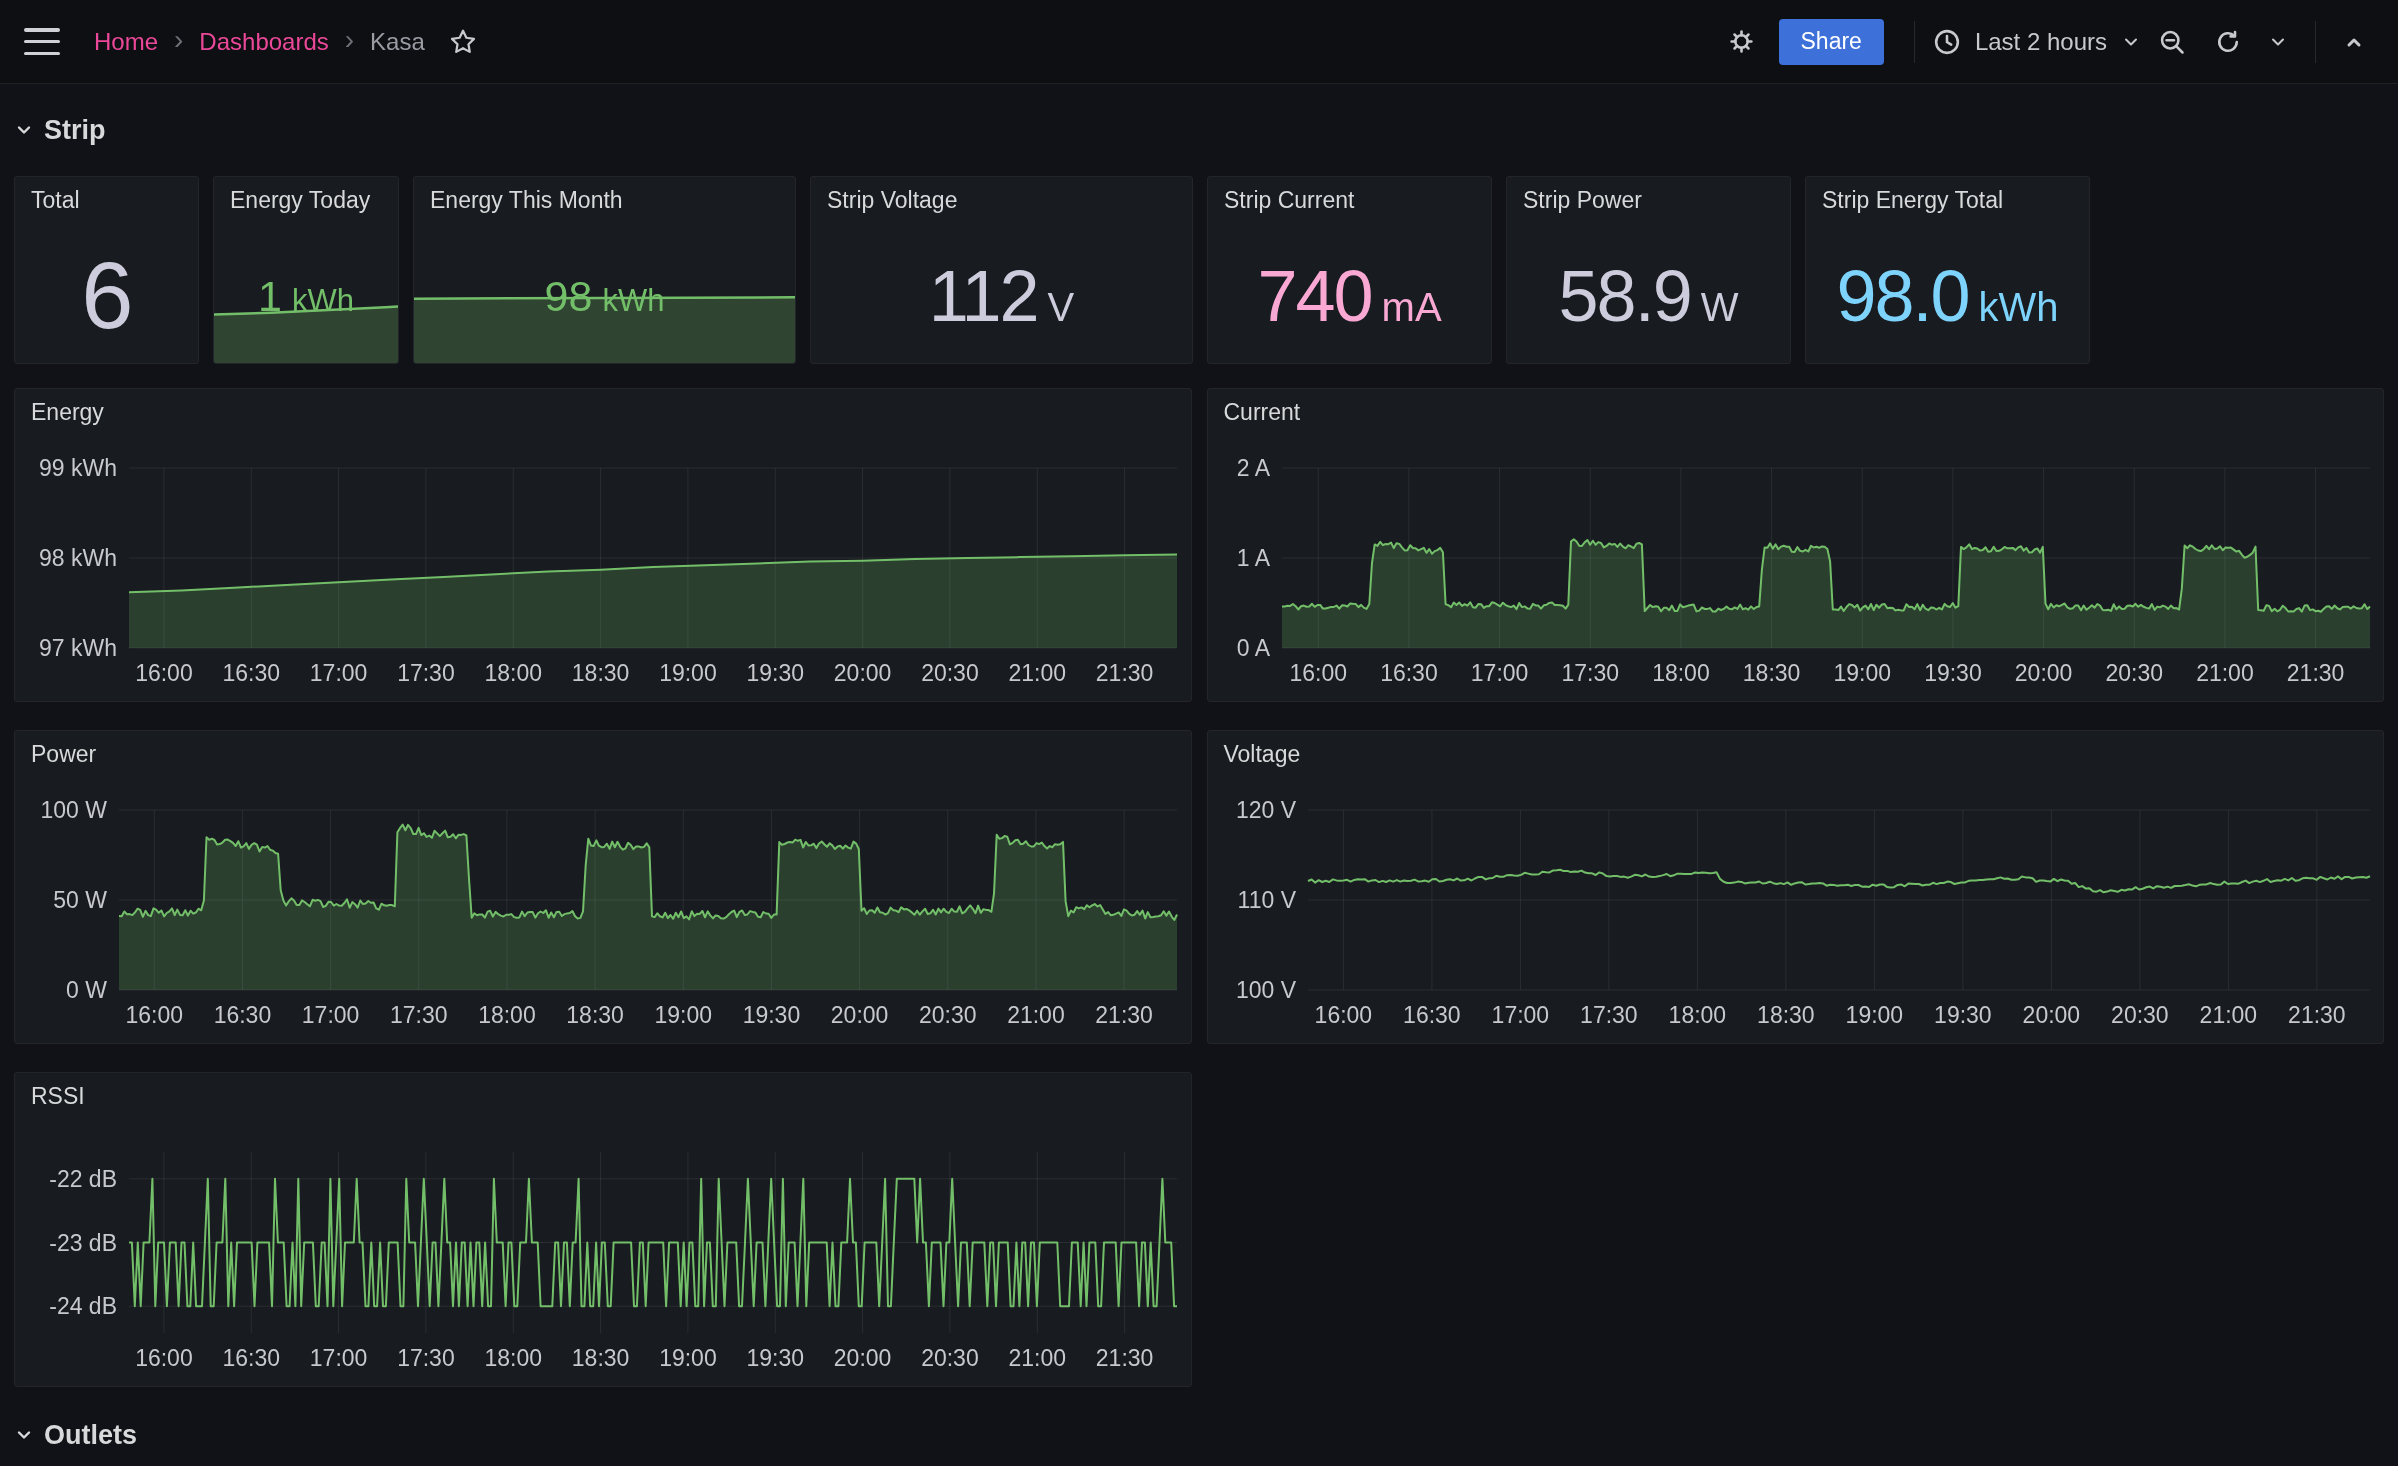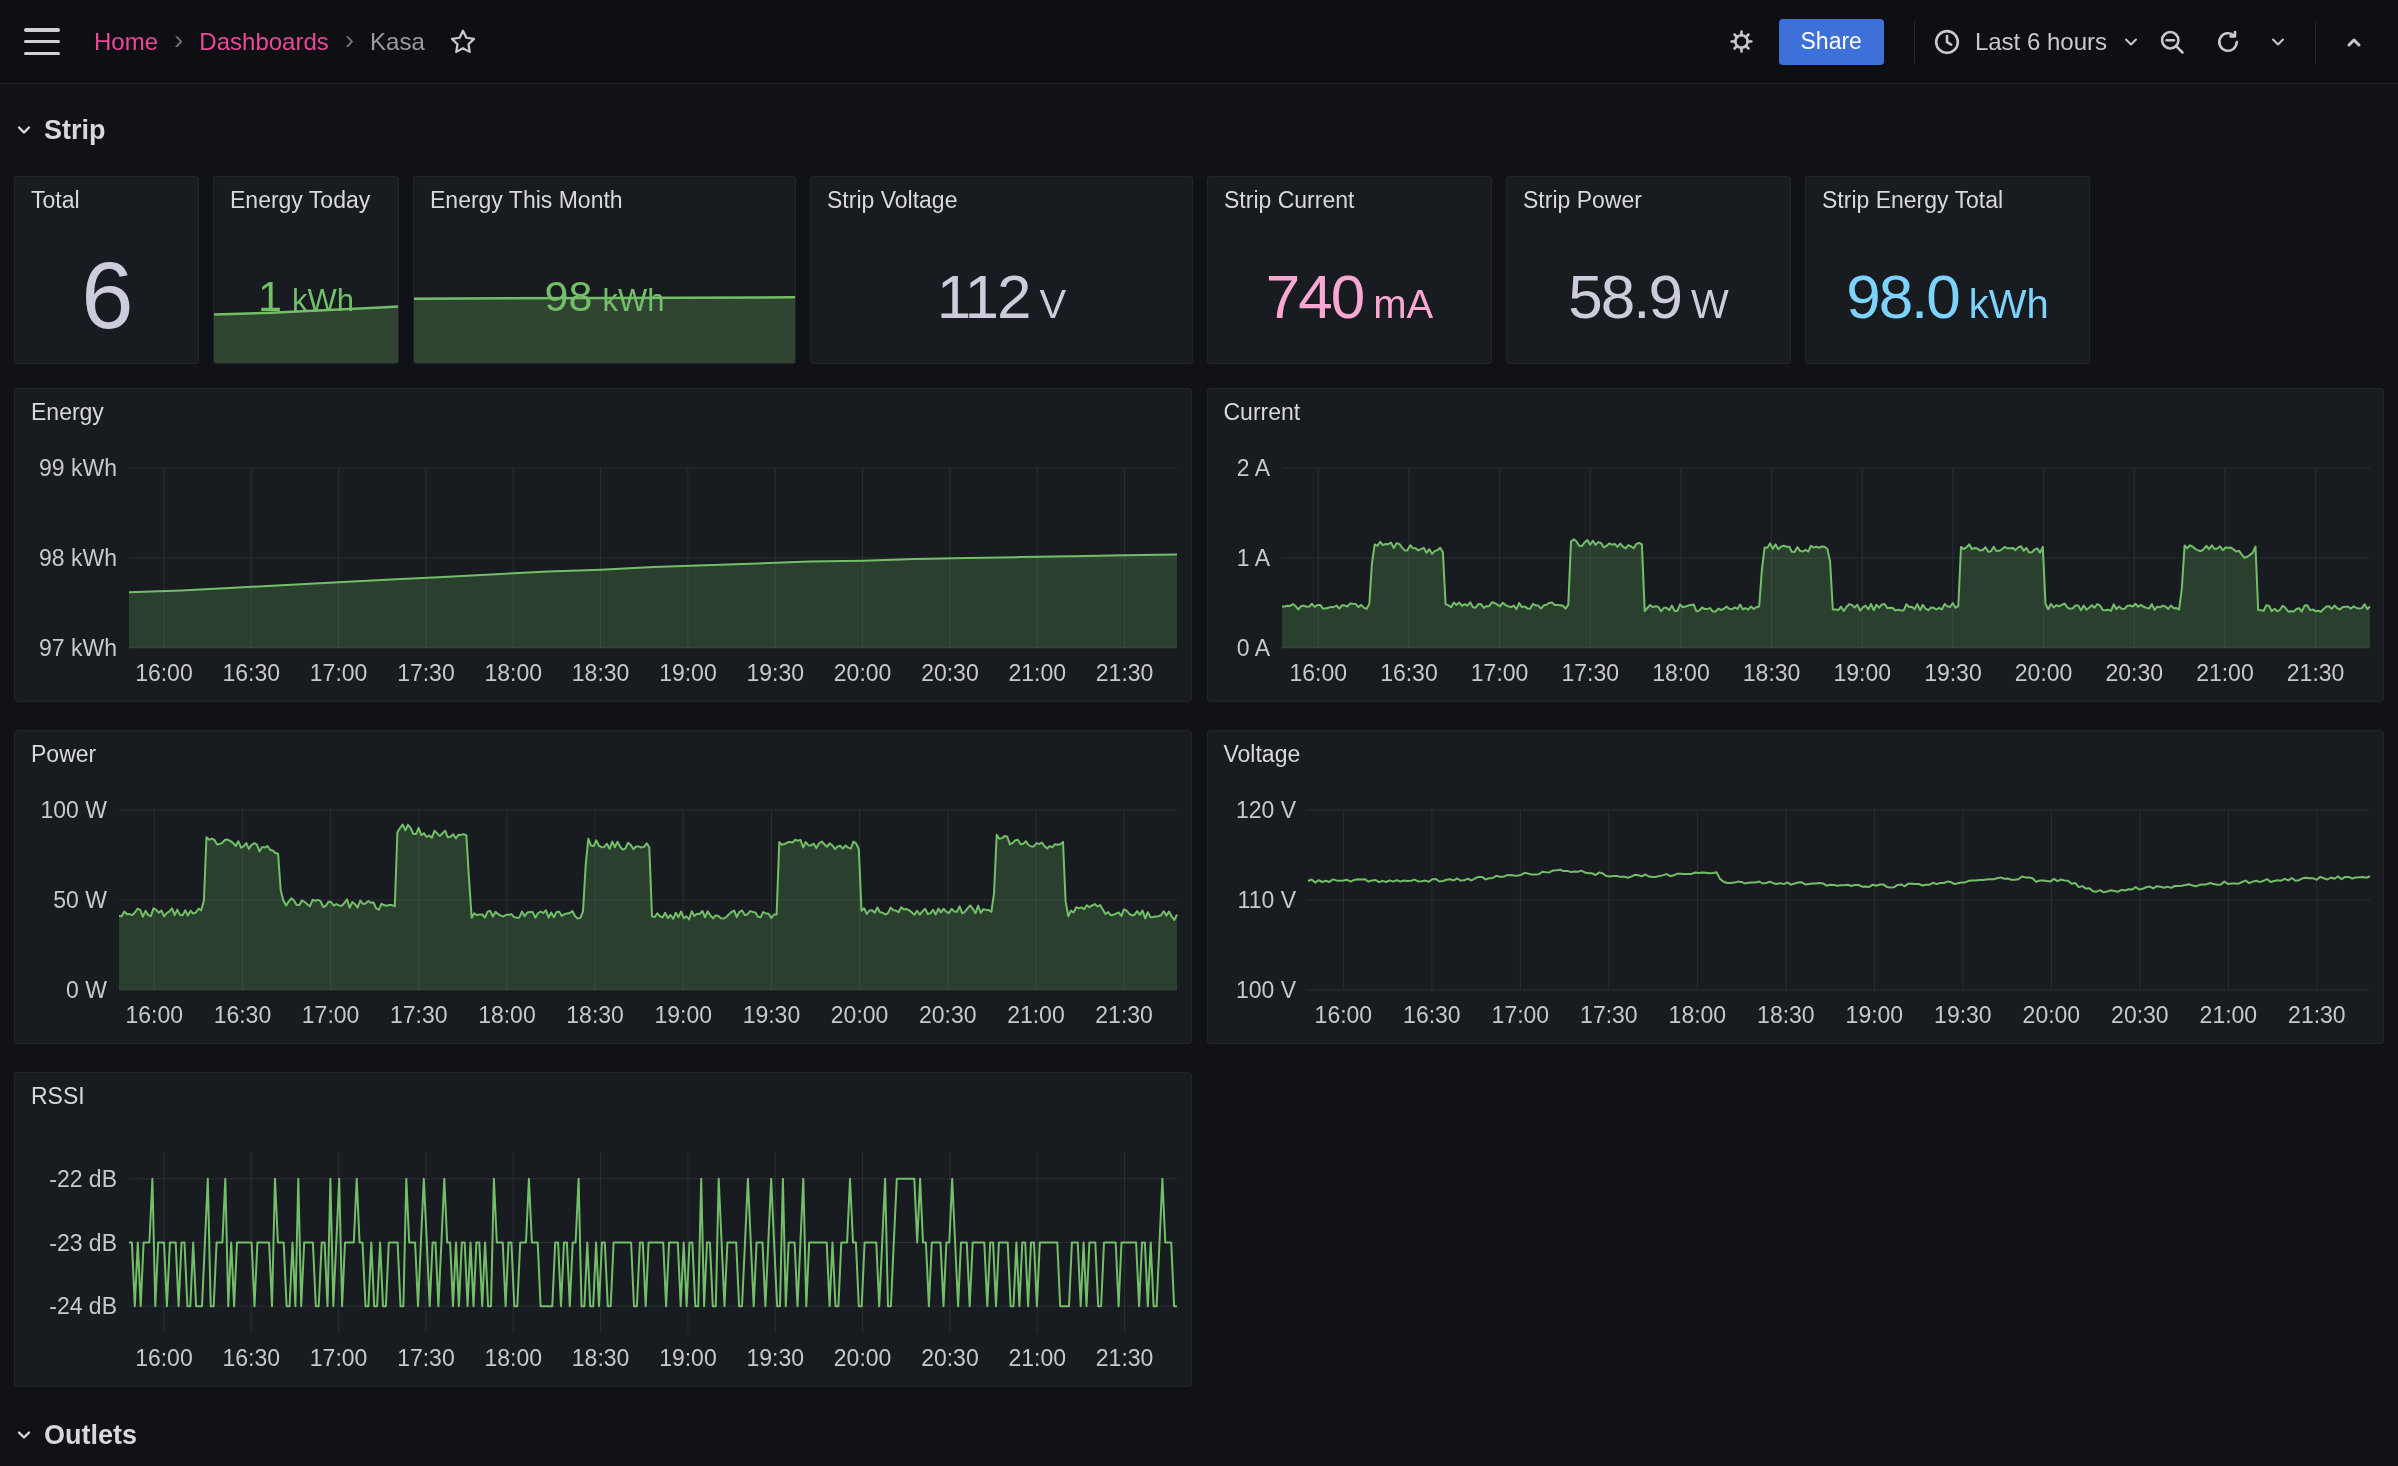--- a/index.html
+++ b/index.html
@@ -34,21 +34,21 @@
   main{padding:0 14px;}
   .section-header{display:flex;align-items:center;gap:10px;height:40px;margin:26px 0;background:none;border:none;color:#D8D9DA;}
   .section-header .sec-label{font-size:27px;font-weight:700;color:#D8D9DA;}
 
   .stats-row{display:grid;grid-template-columns:185px 186px 383px 383px 285px 285px 285px 284px;gap:14px;height:188px;}
   .panel{position:relative;background:#181B1F;border:1px solid #23252B;border-radius:3px;overflow:hidden;padding-left:42px;}
   .panel-title{position:absolute;top:10px;left:16px;font-size:23px;font-weight:500;color:#D8D9DA;z-index:3;background:none;border:none;}
 
   .stat-value{position:absolute;left:0;right:0;top:64%;transform:translateY(-50%);display:flex;align-items:baseline;justify-content:center;gap:10px;z-index:2;white-space:nowrap;}
   .stat--xl .num{font-size:94px;font-weight:500;letter-spacing:-2px;}
-  .stat--lg .num{font-size:62px;font-weight:500;letter-spacing:-2px;}
+  .stat--lg .num{font-size:72px;font-weight:500;letter-spacing:-2px;}
   .stat--lg .unit{font-size:40px;font-weight:500;}
   .stat--sm .num{font-size:43px;font-weight:500;}
   .stat--sm .unit{font-size:31px;font-weight:500;}
   .spark{position:absolute;inset:0;z-index:1;pointer-events:none;}
 
   .charts-grid{display:grid;grid-template-columns:1fr 1fr;grid-template-rows:314px 314px 315px;gap:28px 15px;margin-top:24px;}
   .chart-body{position:absolute;inset:0;z-index:1;}
   .chart-body svg text{font-family:"Liberation Sans","DejaVu Sans",sans-serif;}
   .panel-rssi{grid-column:1;}
 
@@ -83,21 +83,21 @@
         <path d="M17.5 12h3.3M12 17.5v3.3M6.5 12H3.2M12 6.5V3.2M15.9 15.9l2.3 2.3M8.1 15.9l-2.3 2.3M8.1 8.1L5.8 5.8M15.9 8.1l2.3-2.3"></path>
       </svg>
     </button>
     <button class="share-btn">Share</button>
     <span class="tb-divider"></span>
     <button class="time-btn">
       <svg width="28" height="28" viewBox="0 0 24 24" fill="none" stroke="#C8C9CD" stroke-width="2.2" stroke-linecap="round">
         <circle cx="12" cy="12" r="9.3"></circle>
         <path d="M12 6.8V12l3.6 2.2"></path>
       </svg>
-      <span>Last 6 hours</span>
+      <span>Last 2 hours</span>
       <svg width="20" height="20" viewBox="0 0 24 24" fill="none" stroke="#C8C9CD" stroke-width="2.4" stroke-linecap="round" stroke-linejoin="round">
         <path d="M6 9l6 6 6-6"></path>
       </svg>
     </button>
     <button class="icon-btn">
       <svg width="28" height="28" viewBox="0 0 24 24" fill="none" stroke="#C8C9CD" stroke-width="2.2" stroke-linecap="round">
         <circle cx="10.5" cy="10.5" r="7"></circle>
         <path d="M7.3 10.5h6.4M15.8 15.8L21 21"></path>
       </svg>
     </button>

